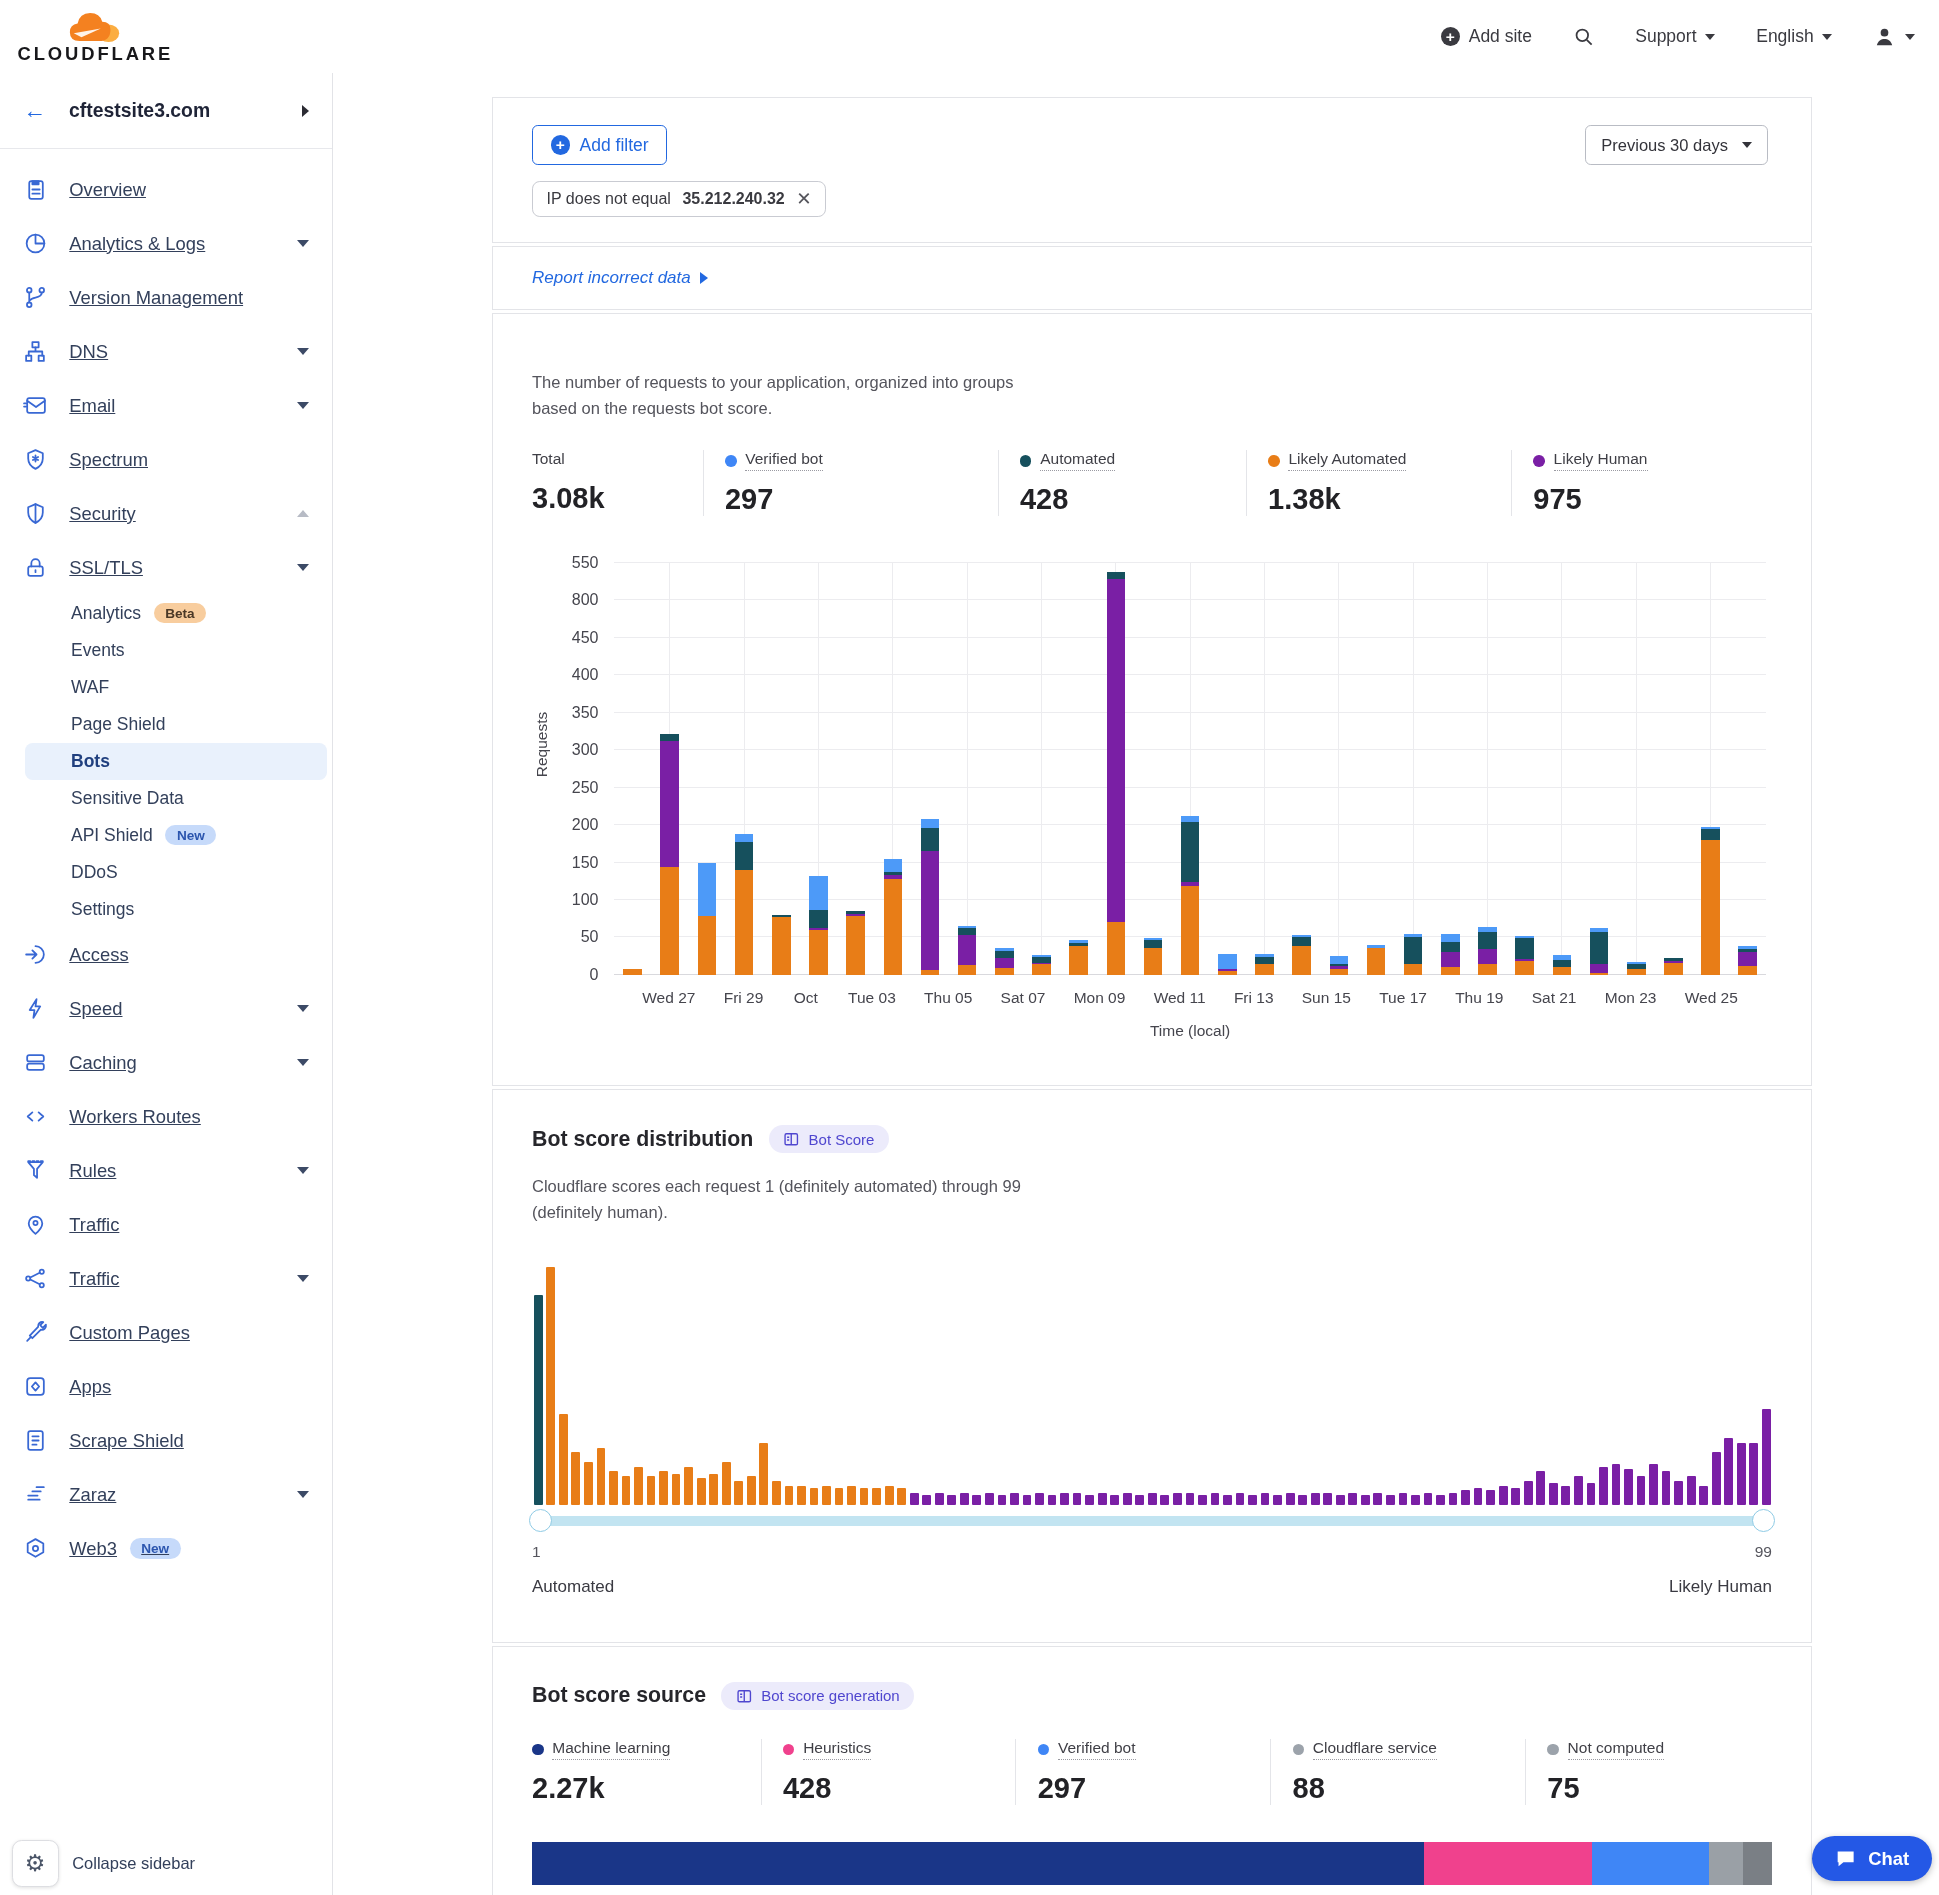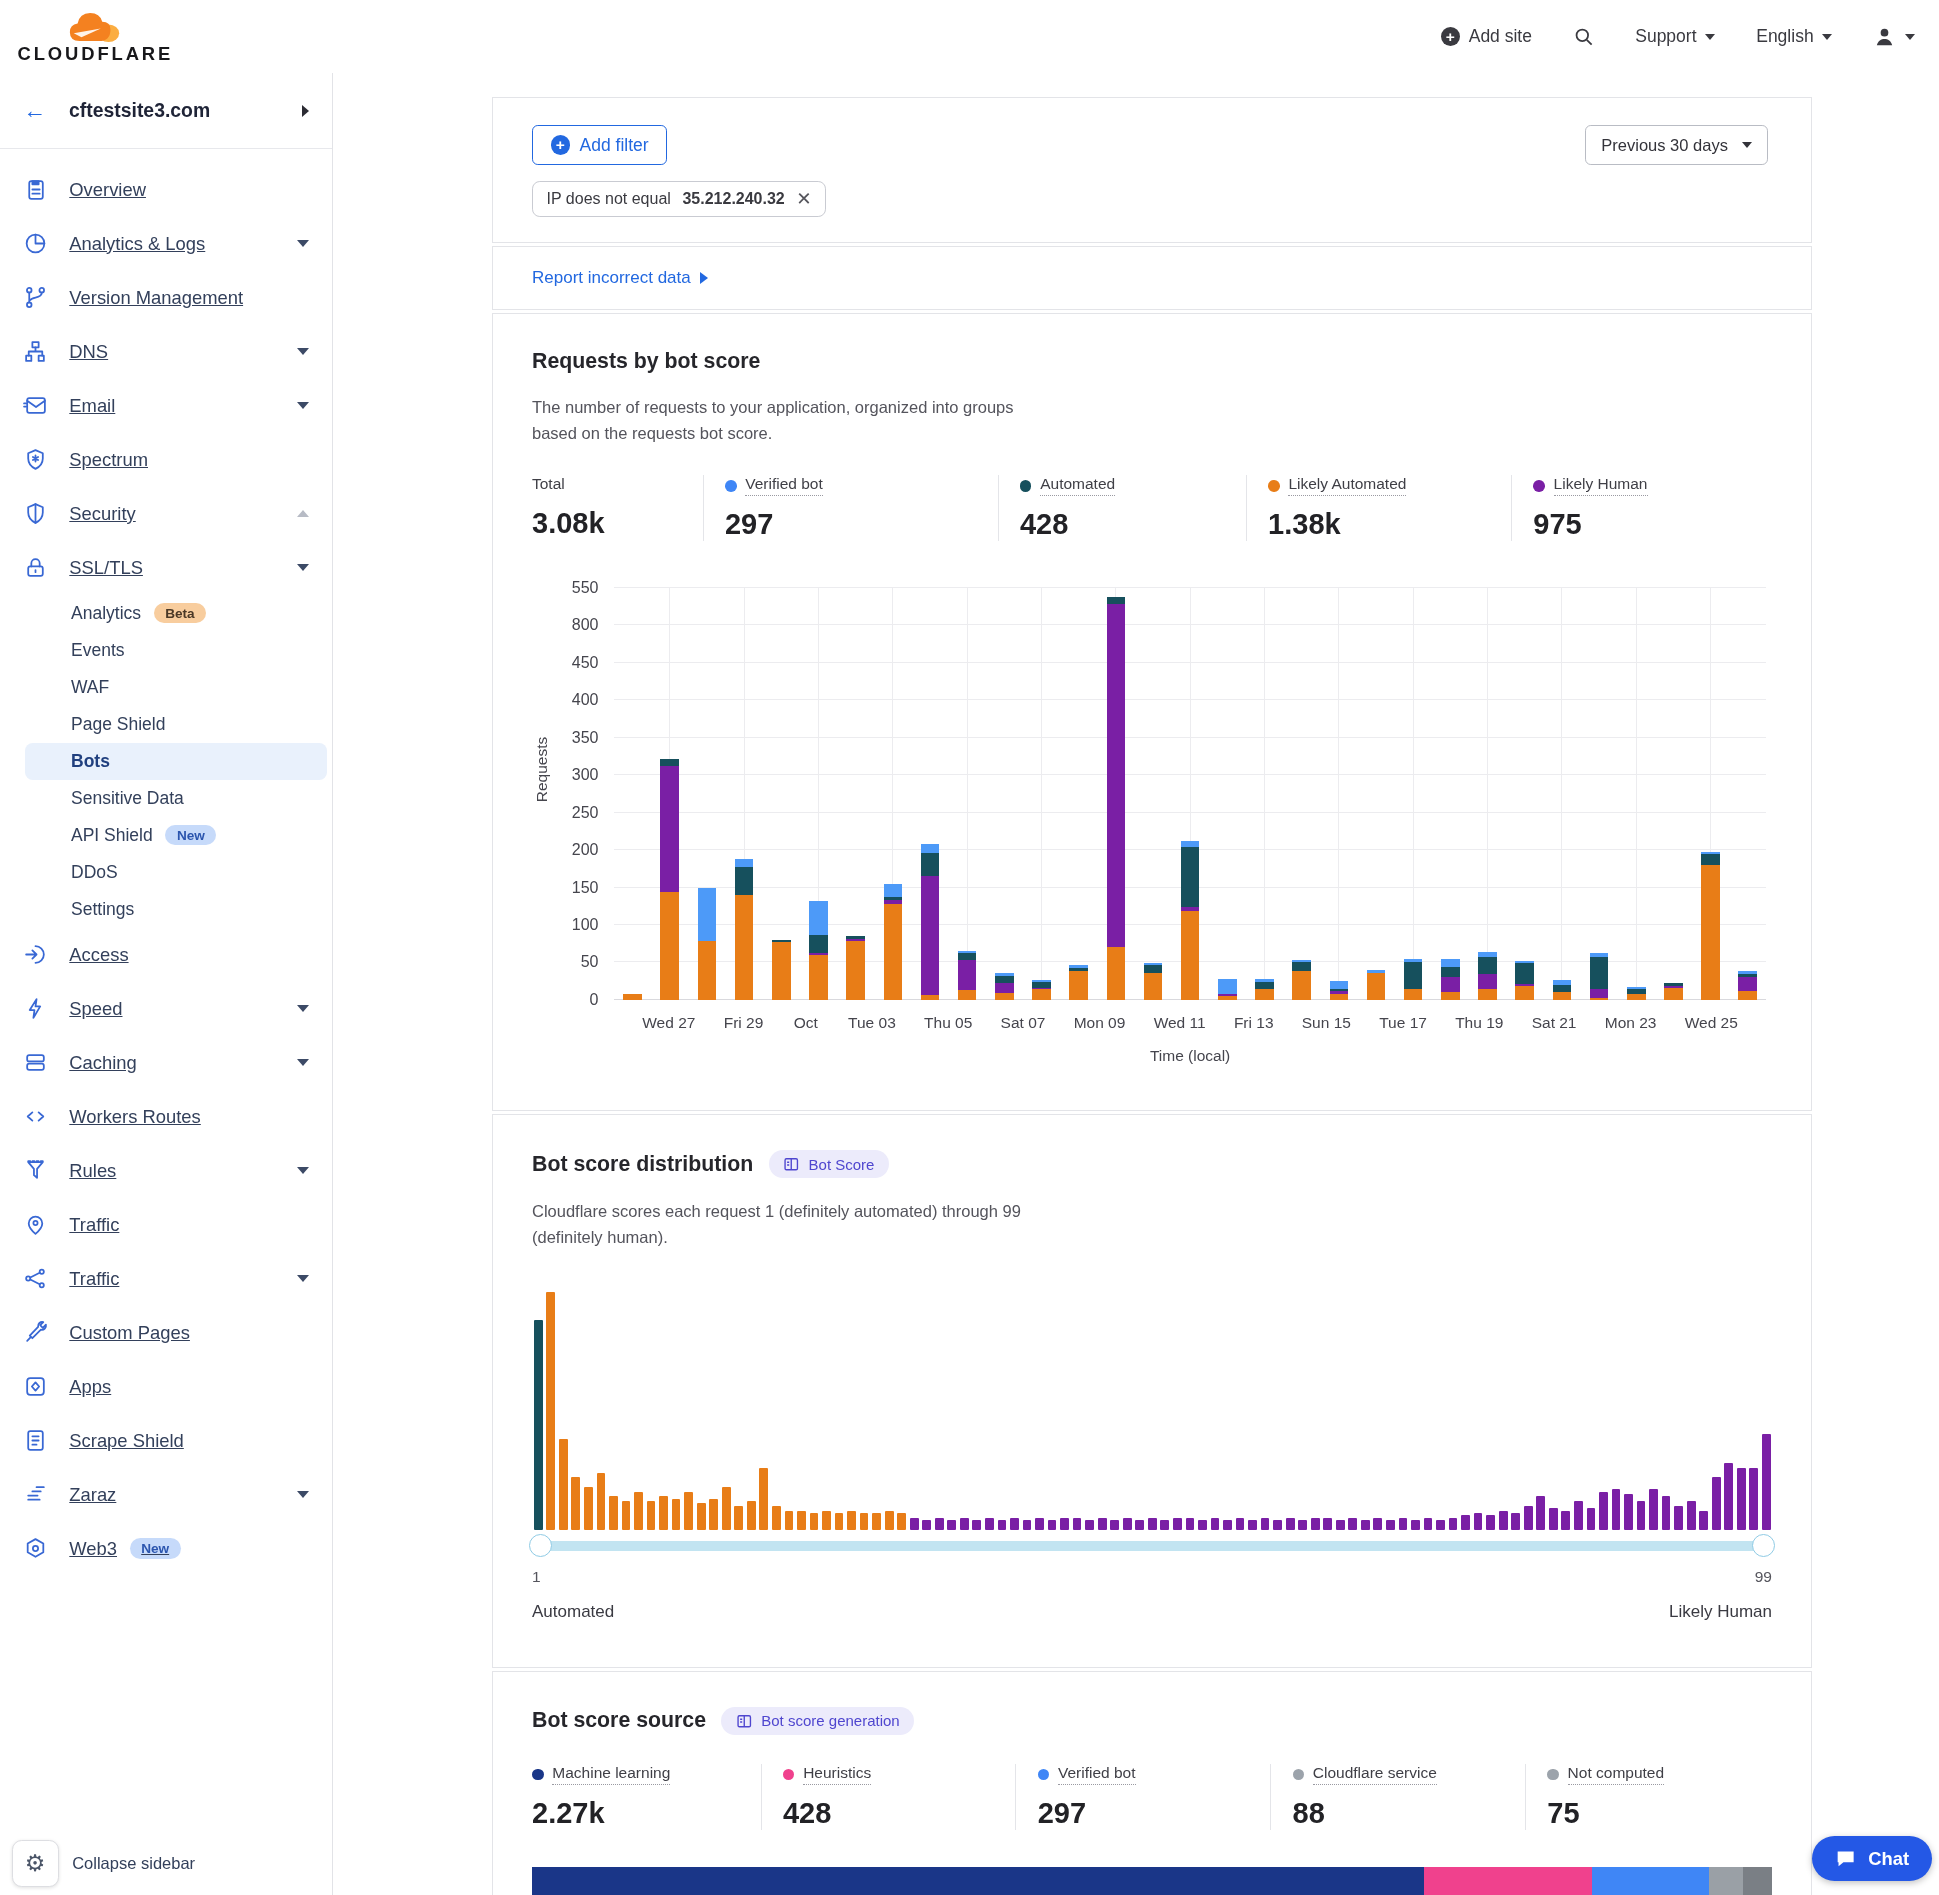--- a/index.html
+++ b/index.html
@@ -41,21 +41,21 @@
   .panel { background:#fff; border:1px solid #e3e4e8; margin-bottom:2.9px; }
   .panel.filters { padding:27px 43px 25px 39px; position:relative; }
   .addfilter-btn { display:inline-flex; align-items:center; gap:9.7px; border:1px solid #2268e0; color:#2268e0; border-radius:5.8px; padding:8.7px 17.5px; font-size:17.5px; cursor:pointer; background:#fff; }
   .plus-ico { width:19.4px; height:19.4px; border-radius:50%; background:#2268e0; color:#fff; display:flex; align-items:center; justify-content:center; font-size:15.5px; font-weight:bold; line-height:1; }
   .range-btn { position:absolute; right:43px; top:27px; display:flex; align-items:center; gap:13.6px; border:1px solid #b9bcc4; border-radius:5.8px; padding:9.7px 15.5px; font-size:16.5px; color:#33333a; cursor:pointer; background:#fff; }
   .range-btn .caret { border-top-color:#33333a; }
   .chip-row { margin-top:15.5px; }
   .chip { display:inline-flex; align-items:center; gap:11.6px; border:1px solid #c9cbd2; border-radius:7.8px; padding:7.8px 13.6px; font-size:16px; color:#3a3a40; background:#fff; }
   .chip b { font-weight:bold; }
   .chip-x { font-size:18.4px; color:#55555c; cursor:pointer; line-height:1; }
-  .panel.report { padding:21.3px 39px; }
+  .panel.report { padding:21.3px 39px;font-style:italic; }
   .report-link { color:#2268e0; font-size:17px; display:inline-flex; align-items:center; gap:9.7px; cursor:pointer; }
   .play { width:0; height:0; border-top:6.8px solid transparent; border-bottom:6.8px solid transparent; border-left:8.7px solid #2268e0; }
 
   .card { padding:35px 39px 45px 39px; }
   .card h2 { font-size:21.3px; font-weight:bold; color:#26262b; }
   .card .desc { margin-top:19.4px; font-size:16.5px; color:#54545c; line-height:1.6; max-width:524px; }
   .title-row { display:flex; align-items:center; gap:15.5px; }
   .doc-badge { display:inline-flex; align-items:center; gap:8.7px; background:#ecebfb; color:#4f46cf; border-radius:14.6px; padding:5.8px 14.6px; font-size:15px; cursor:pointer; }
   .doc-badge svg { width:16.5px; height:16.5px; }
 
@@ -401,21 +401,20 @@
   </div>
 
   <div class="panel report">
     <span class="report-link">
       <span>Report incorrect data</span>
       <span class="play"></span>
     </span>
   </div>
 
   <div class="panel card">
-    <h2>Requests by bot score</h2>
     <div class="desc">The number of requests to your application, organized into groups based on the requests bot score.</div>
     <div class="stats-row" id="req-stats">
         <div class="stat" style="flex: 0.72 1 0%;"><div class="stat-label">
             <span class="txt" style="border: none;">Total</span>
           </div><div class="stat-value">3.08k</div></div>
         <div class="stat" style="flex: 1.2 1 0%;"><div class="stat-label">
             <span class="dot" style="background: rgb(63, 134, 246);"></span>
             <span class="txt">Verified bot</span>
           </div><div class="stat-value">297</div></div>
         <div class="stat" style="flex: 0.98 1 0%;"><div class="stat-label">

